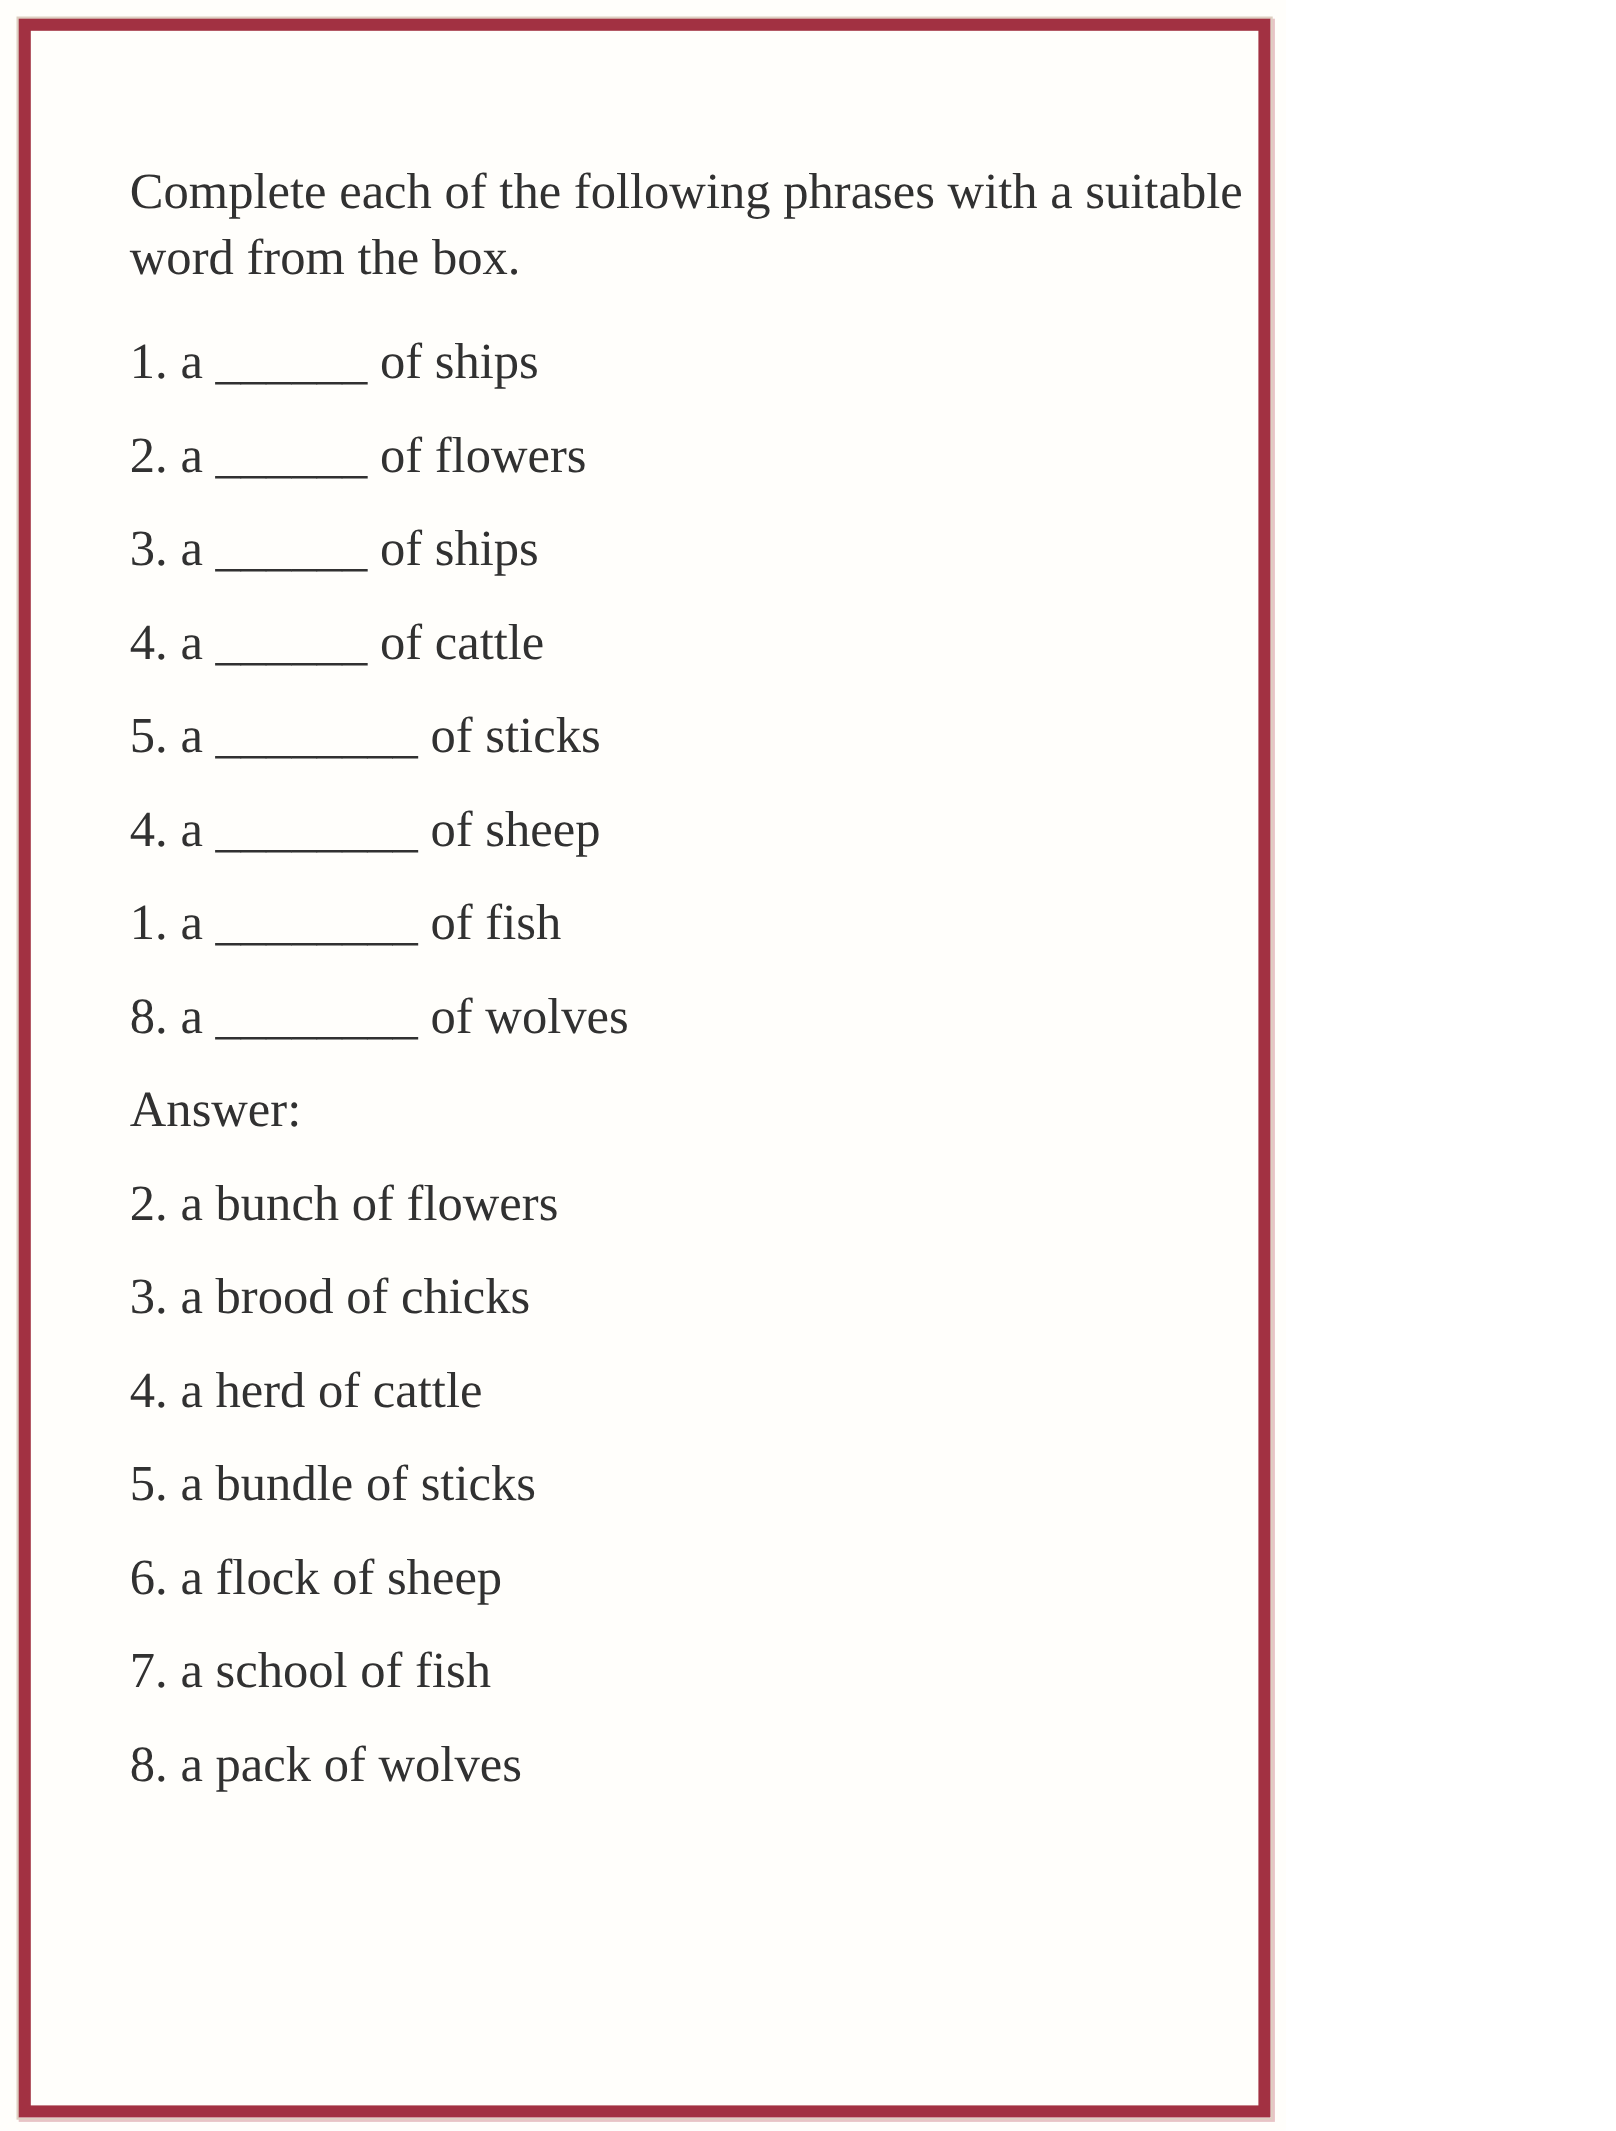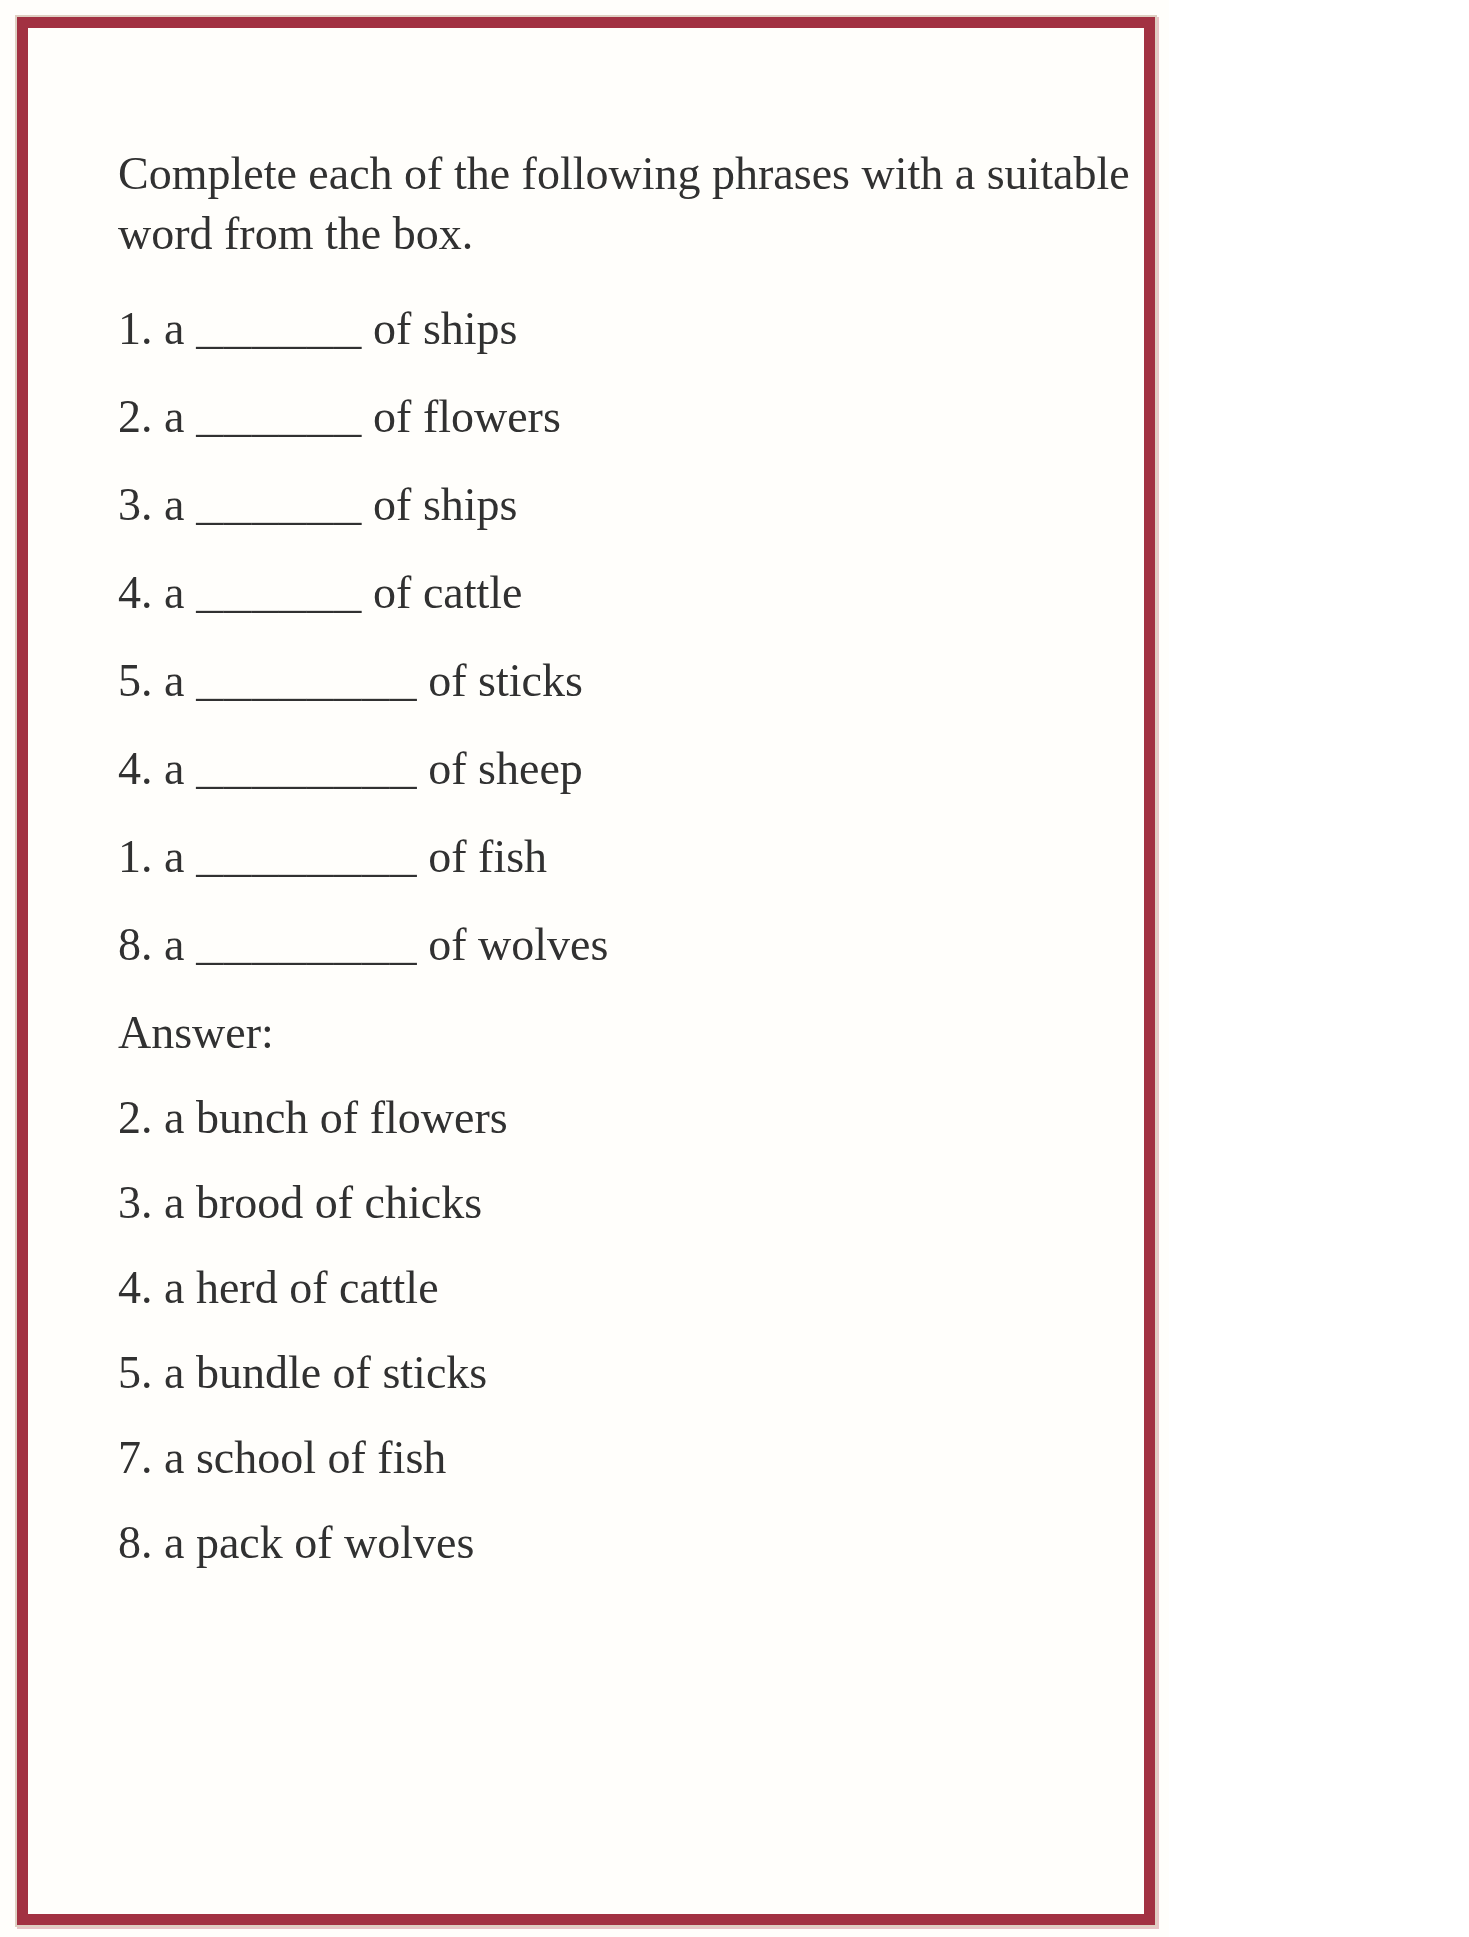--- a/index.html
+++ b/index.html
@@ -41,21 +41,20 @@
     line-height: 60px;
     margin: 0 0 25px 0;
     white-space: nowrap;
   }
   .answers-heading {
     line-height: 60px;
     margin: 0 0 25px 0;
   }
   .blank {
     letter-spacing: 0;
-    font-family: Liberation Mono, monospace;
   }
 </style>
 </head>
 <body>
 
 <div class="sheet">
   <div class="frame">
     <div class="content">
 
       <p class="intro">
@@ -116,20 +115,24 @@
       </div>
       <div class="line">
         <span>4.</span>
         <span>a herd of cattle</span>
       </div>
       <div class="line">
         <span>5.</span>
         <span>a bundle of sticks</span>
       </div>
       <div class="line">
+        <span>6.</span>
+        <span>a flock of sheep</span>
+      </div>
+      <div class="line">
         <span>7.</span>
         <span>a school of fish</span>
       </div>
       <div class="line">
         <span>8.</span>
         <span>a pack of wolves</span>
       </div>
 
     </div>
   </div>

